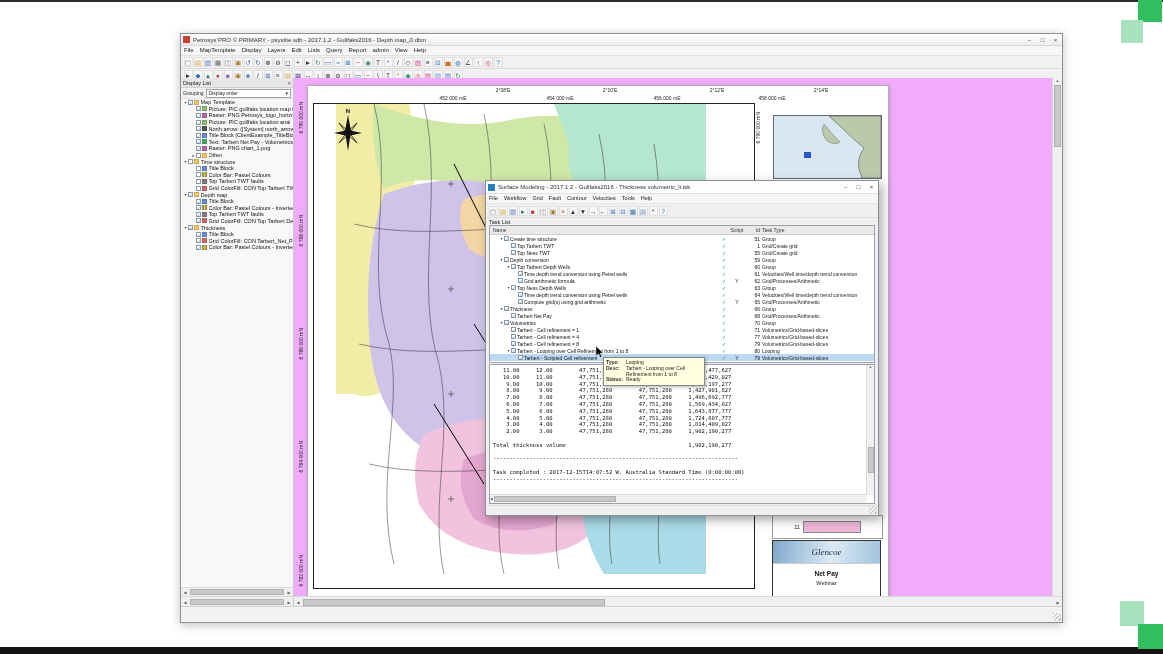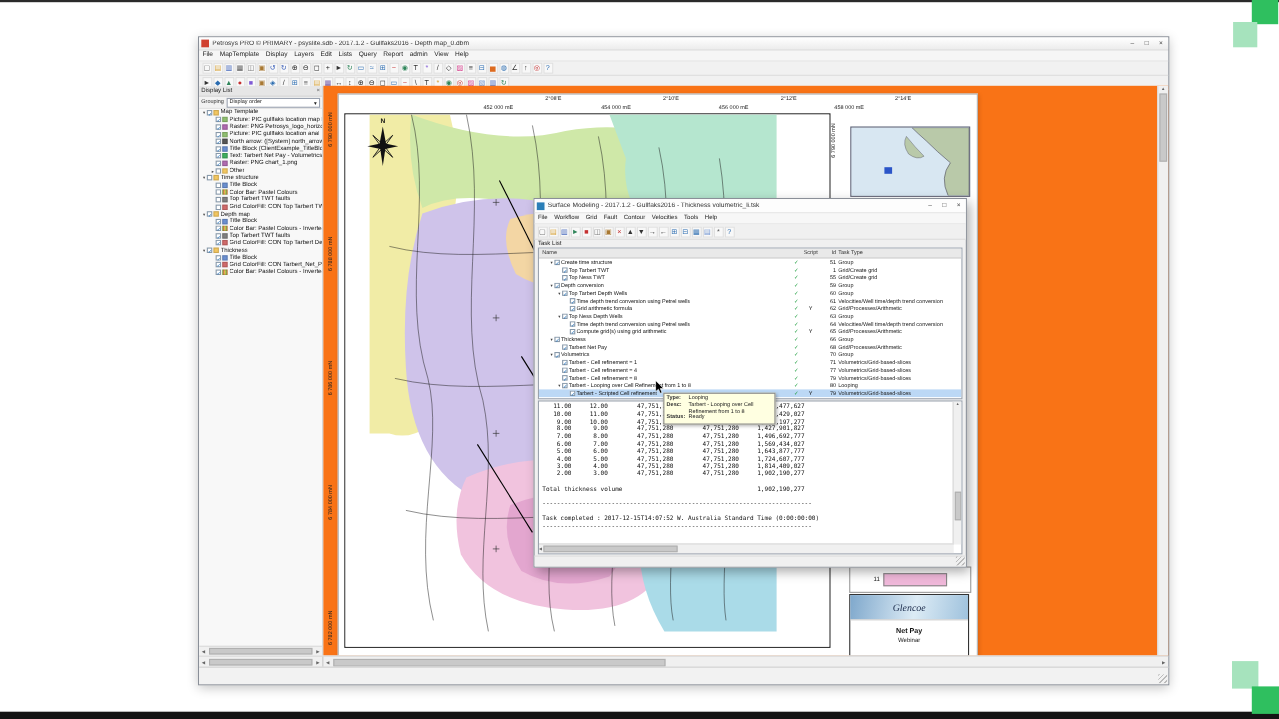--- a/index.html
+++ b/index.html
@@ -56,21 +56,21 @@
   .grid-icon{background:#d06a6a;}
   .colorbar-icon{background:linear-gradient(90deg,#e05050,#e8d050,#50b850);}
   .fault-icon{background:#808080;}
   .tl{overflow:hidden;white-space:nowrap;}
   .lp-scroll{position:absolute;bottom:0;left:0;right:0;height:8px;background:#f0f0f0;border-top:1px solid #dadada;
              display:flex;align-items:center;font-size:4px;color:#666;}
   .sbtn{width:8px;text-align:center;flex:none;}
   .sthumb{height:4px;background:#c9c9c9;border:1px solid #b0b0b0;flex:1;margin:0 1px;}
 
   
-  .maparea{flex:1;position:relative;background:#f97316;overflow:hidden;}
+  .maparea{flex:1;position:relative;background:#f0abfc;overflow:hidden;}
   .sheet{position:absolute;left:13px;top:7px;width:580px;height:513px;background:#fff;
          border:1px solid #b0b0b0;box-shadow:1px 1px 4px rgba(0,0,0,.15);}
   .lonrow,.erow{position:absolute;left:0;right:0;height:6px;}
   .lonrow{top:1px;} .erow{top:9px;}
   .lonrow span,.erow span{position:absolute;font-size:5px;color:#222;transform:translateX(-50%);white-space:nowrap;}
   .lonrow span:nth-child(1){left:195px;} .lonrow span:nth-child(2){left:302px;}
   .lonrow span:nth-child(3){left:409px;} .lonrow span:nth-child(4){left:513px;}
   .erow span:nth-child(1){left:145px;} .erow span:nth-child(2){left:252px;}
   .erow span:nth-child(3){left:359px;} .erow span:nth-child(4){left:464px;}
   .frame{position:absolute;left:5px;top:17px;width:440px;height:484px;border:1px solid #222;box-sizing:content-box;}

